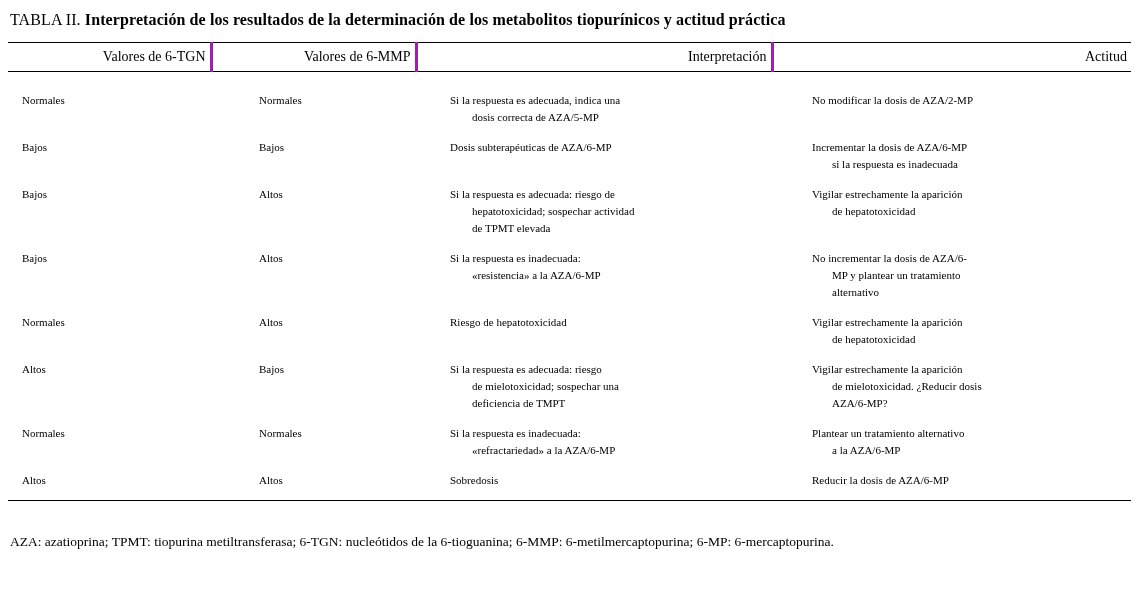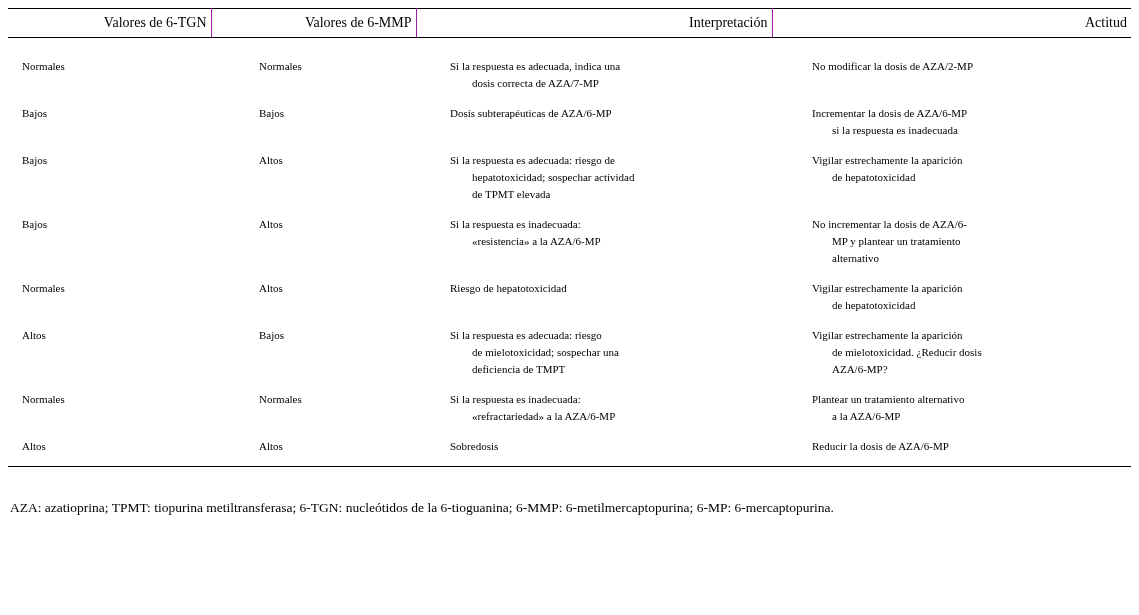--- a/index.html
+++ b/index.html
@@ -35,21 +35,21 @@
   col.w4 { width: 359px; }
 
   th {
     font-weight: normal;
     font-size: 14px;
     line-height: 16px;
     text-align: right;
     padding: 6px 4px;
     border-bottom: 1px solid #000;
   }
-  th + th { border-left: 1px solid #a21caf; }
+  th + th { border-left: 3px solid #a21caf; }
 
   td {
     vertical-align: top;
     font-size: 11px;
     line-height: 17px;
     white-space: pre-line;
     padding-top: 12px;
     padding-right: 6px;
   }
   
@@ -67,20 +67,24 @@
     font-size: 13.5px;
     line-height: 17px;
   }
   .footnote { white-space: nowrap; margin-top: 32px; }
 </style>
 </head>
 <body>
 
 <div class="page">
 
+  <div class="title">
+    <span class="label">TABLA II.</span>
+    <span class="text">Interpretación de los resultados de la determinación de los metabolitos tiopurínicos y actitud práctica</span>
+  </div>
 
   <table class="tbl">
     <colgroup>
       <col class="w1">
         <col class="w2">
         <col class="w3">
         <col class="w4">
     </colgroup>
     <thead>
       <tr>
@@ -88,21 +92,21 @@
         <th>Valores de 6-MMP</th>
         <th>Interpretación</th>
         <th>Actitud</th>
       </tr>
     </thead>
     <tbody>
       <tr>
         <td class="c1">Normales</td>
         <td class="c2">Normales</td>
         <td class="c3">Si la respuesta es adecuada, indica una
-dosis correcta de AZA/7-MP</td>
+dosis correcta de AZA/5-MP</td>
         <td class="c4">No modificar la dosis de AZA/2-MP</td>
       </tr>
       <tr>
         <td class="c1">Bajos</td>
         <td class="c2">Bajos</td>
         <td class="c3">Dosis subterapéuticas de AZA/6-MP</td>
         <td class="c4">Incrementar la dosis de AZA/6-MP
 si la respuesta es inadecuada</td>
       </tr>
       <tr>

